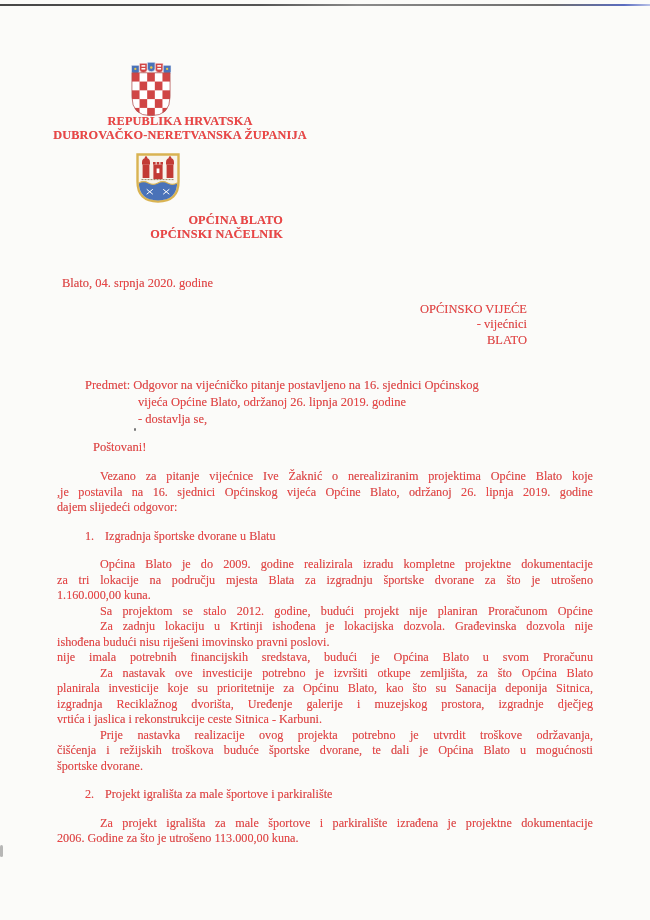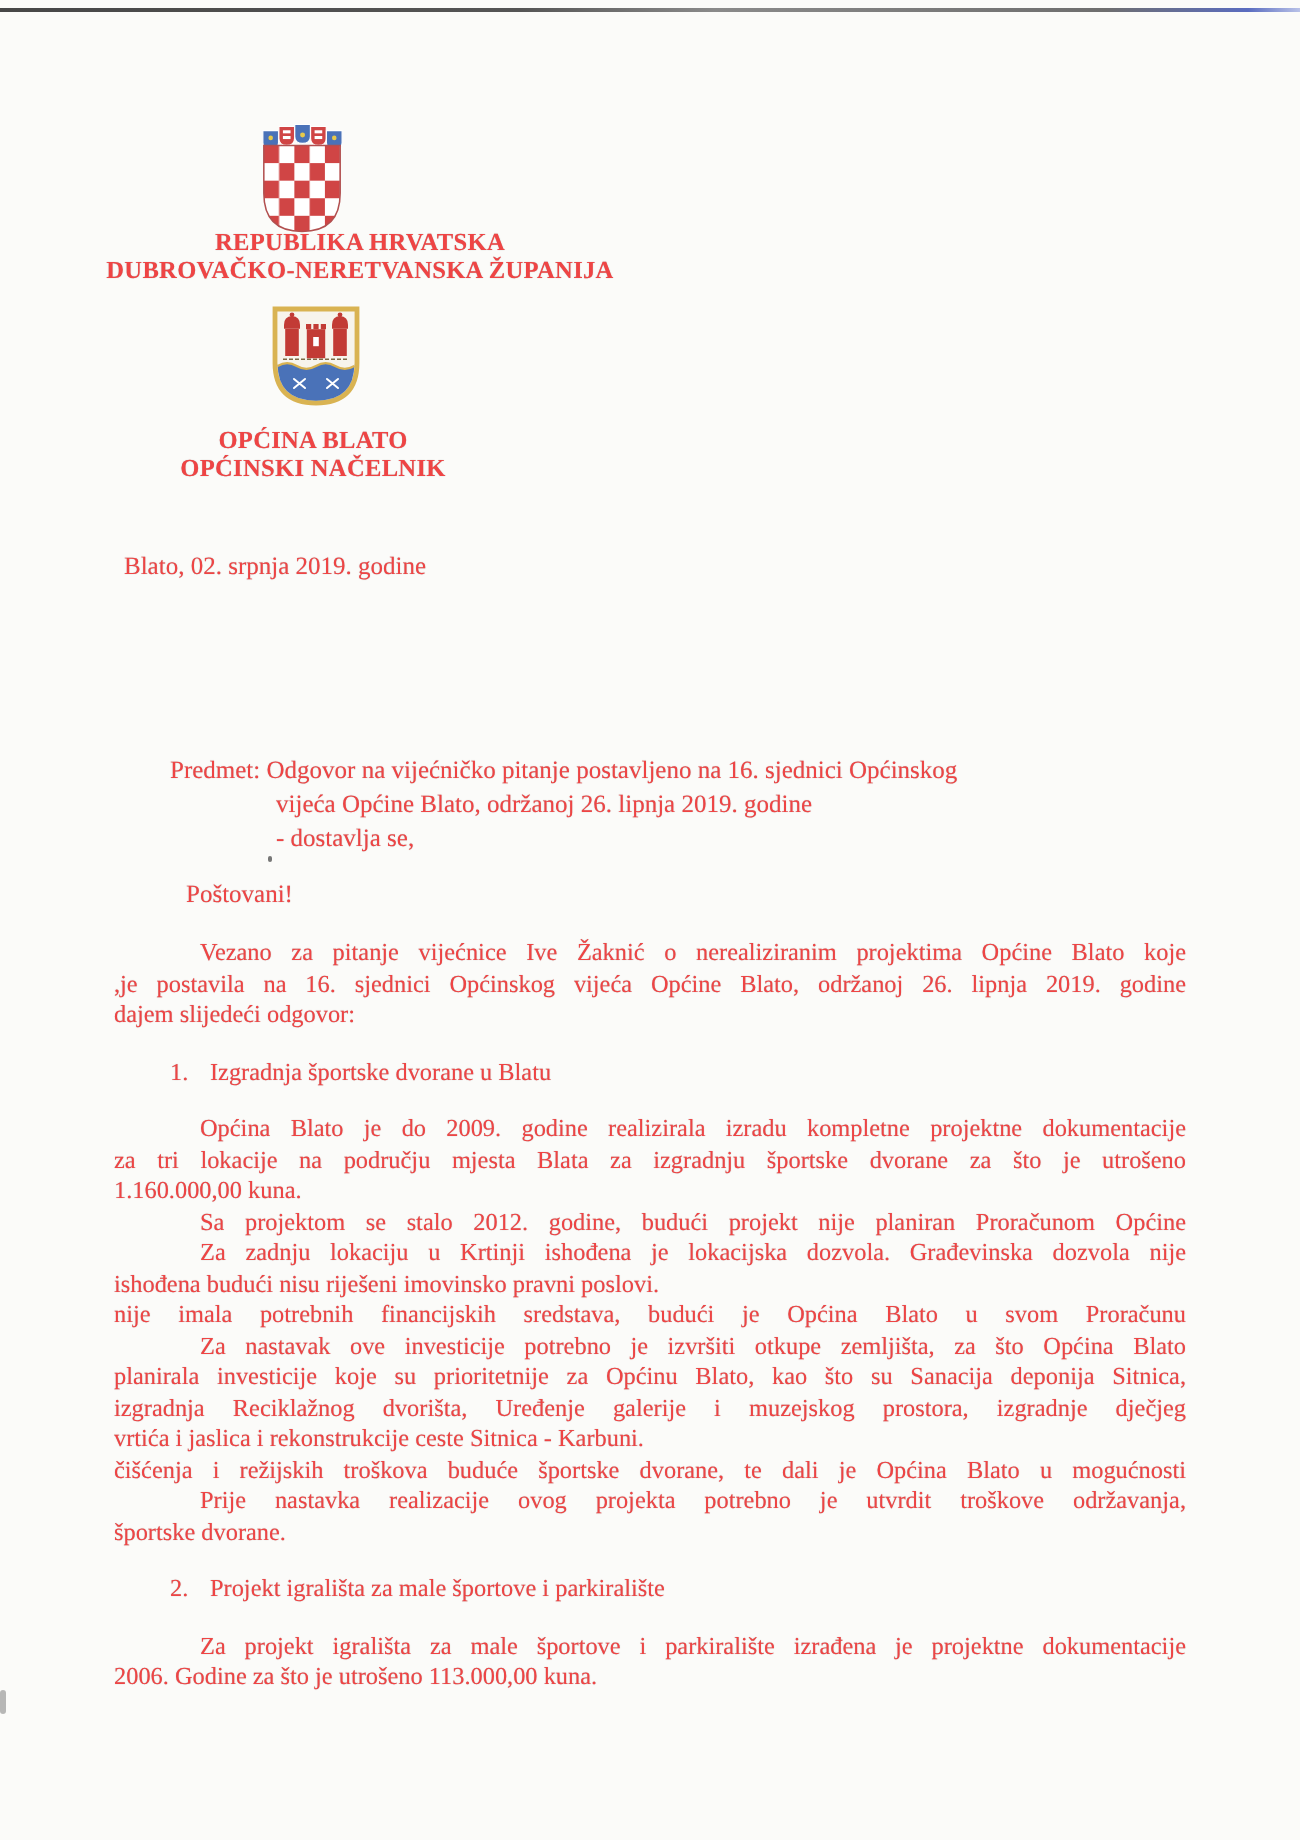--- a/index.html
+++ b/index.html
@@ -9,21 +9,21 @@
         text-shadow:0 0 .5px rgba(45,45,45,.35);}
   .scan-top{position:absolute;top:4px;left:0;width:100%;height:2px;
         background:linear-gradient(90deg,#474747,#555 40%,#8a8a8a 55%,#6e6e6e 85%,#5a6cc0 96%,#b9c2e8);}
   .scan-mark{position:absolute;left:0;top:845px;width:3px;height:12px;background:#9a9a9a;border-radius:2px;opacity:.7;}
   .scan-dot{position:absolute;left:134px;top:428px;width:2px;height:3px;background:#777;border-radius:1px;}
   .arms{position:absolute;}
   .cro-arms{left:130px;top:61px;}
   .blato-arms{left:135px;top:152px;}
   .state{position:absolute;left:25px;top:115px;width:310px;text-align:center;
         font-weight:bold;font-size:12.3px;line-height:13.6px;letter-spacing:.15px;}
-  .muni{position:absolute;left:30px;top:214px;width:253px;text-align:center;
+  .muni{position:absolute;left:30px;top:214px;width:253px;text-align:right;
         font-weight:bold;font-size:12.3px;line-height:13.6px;letter-spacing:.15px;}
   .date{position:absolute;left:62px;top:276px;font-size:12.5px;}
   .recipient{position:absolute;top:302px;right:123px;text-align:right;font-size:12.5px;line-height:15.3px;}
   .subject{position:absolute;left:85px;top:377px;width:480px;font-weight:normal;font-size:12.5px;line-height:17px;}
   .s-cont{margin-left:53px;}
   .salutation{position:absolute;left:93px;top:440px;font-size:12.5px;text-align:right;}
   .body{position:absolute;left:57px;top:469px;width:536px;font-size:12.2px;}
   .line{line-height:15.5px;}
   .jl{text-align:justify;text-align-last:justify;}
   .ind{padding-left:43px;}
@@ -110,22 +110,27 @@
         <rect x="3.6" y="6.5" width="2.8" height="4.6" fill="#ffffff"></rect>
       </g>
     </g>
   </svg>
 
   <div class="muni">
     <div>OPĆINA BLATO</div>
     <div>OPĆINSKI NAČELNIK</div>
   </div>
 
-  <div class="date">Blato, 02. srpnja 2019. godine</div>
+  <div class="date">Blato, 04. srpnja 2020. godine</div>
 
+  <div class="recipient">
+      <div>OPĆINSKO VIJEĆE</div>
+      <div>- vijećnici</div>
+      <div>BLATO</div>
+    </div>
 
   <div class="subject">
     <div><span>Predmet:</span> <span>Odgovor na vijećničko pitanje postavljeno na 16. sjednici Općinskog</span></div>
   <div class="s-cont">vijeća Općine Blato, održanoj 26. lipnja 2019. godine</div>
       <div class="s-cont">- dostavlja se,</div>
     </div>
 
   <div class="salutation">Poštovani!</div>
 
   <div class="body">
@@ -148,22 +153,22 @@
         <div class="line">ishođena budući nisu riješeni imovinsko pravni poslovi.</div>
       </div>
       <div class="para">
         <div class="line jl">nije imala potrebnih financijskih sredstava, budući je Općina Blato u svom Proračunu</div>
         <div class="line jl ind">Za nastavak ove investicije potrebno je izvršiti otkupe zemljišta, za što Općina Blato</div>
         <div class="line jl">planirala investicije koje su prioritetnije za Općinu Blato, kao što su Sanacija deponija Sitnica,</div>
         <div class="line jl">izgradnja Reciklažnog dvorišta, Uređenje galerije i muzejskog prostora, izgradnje dječjeg</div>
         <div class="line">vrtića i jaslica i rekonstrukcije ceste Sitnica - Karbuni.</div>
       </div>
       <div class="para">
+        <div class="line jl ind">Prije nastavka realizacije ovog projekta potrebno je utvrdit troškove održavanja,</div>
         <div class="line jl">čišćenja i režijskih troškova buduće športske dvorane, te dali je Općina Blato u mogućnosti</div>
-        <div class="line jl ind">Prije nastavka realizacije ovog projekta potrebno je utvrdit troškove održavanja,</div>
         <div class="line">športske dvorane.</div>
       </div>
       <div class="list-line"><span class="num">2.</span><span>Projekt igrališta za male športove i parkiralište</span></div>
       <div class="para">
         <div class="line jl ind">Za projekt igrališta za male športove i parkiralište izrađena je projektne dokumentacije</div>
         <div class="line">2006. Godine za što je utrošeno 113.000,00 kuna.</div>
       </div>
     </div>
 
   <div class="scan-mark"></div>

